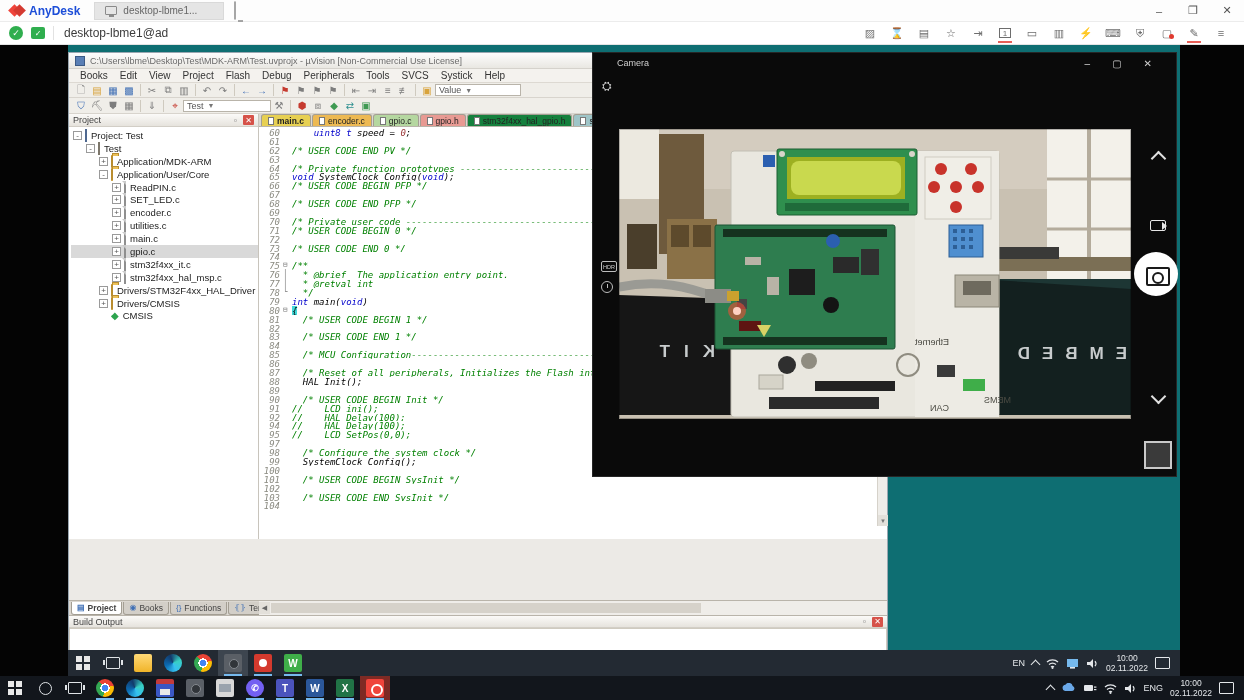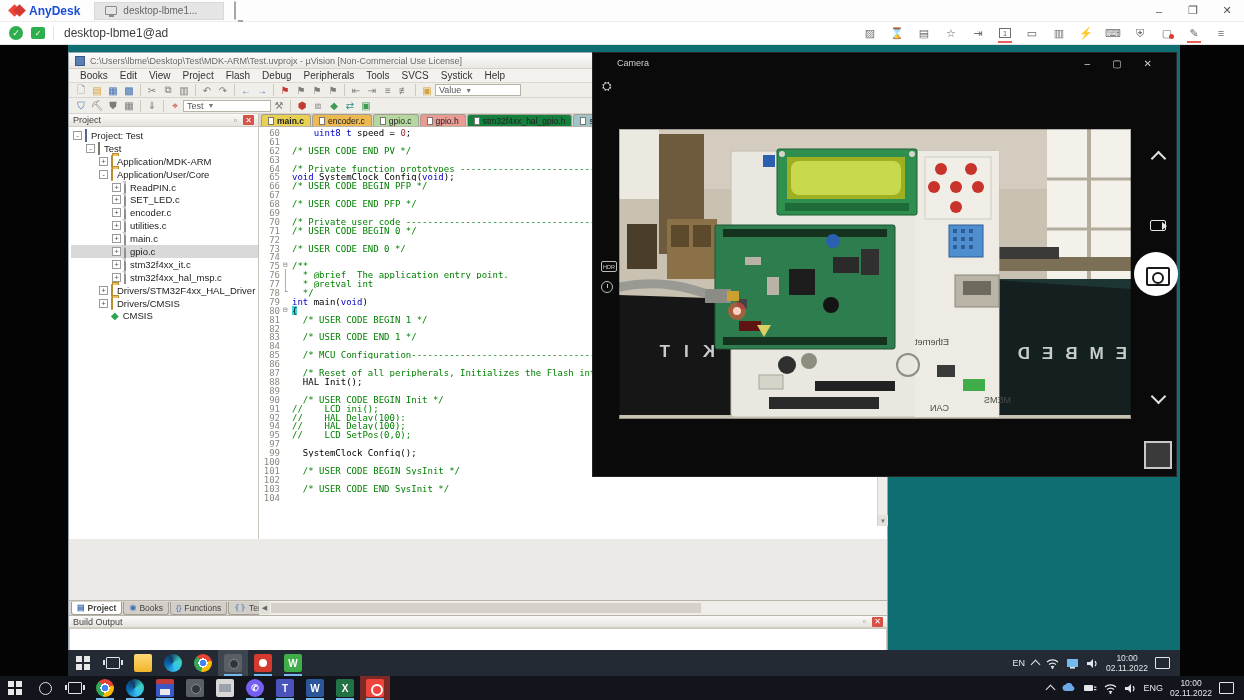--- a/index.html
+++ b/index.html
@@ -93,21 +93,21 @@
 
   #editor { position:absolute; left:190px; top:0; width:628px; height:425px; background:#fff; }
   #editor-tabs { height:13px; display:flex; align-items:flex-end; gap:1px; background:#dcd8d1;
                  padding:1px 2px 0 2px; border-bottom:1px solid #b9b4aa; overflow:hidden; }
   .etab { height:12px; display:flex; align-items:center; gap:3px; padding:0 6px;
           border:1px solid #a39e93; border-bottom:none; border-radius:3px 3px 0 0;
           font-size:8.5px; color:#222; white-space:nowrap; }
   .etab .fico { width:6px; height:8px; background:#fff; border:1px solid #777; }
   .etab.active { font-weight:bold; }
   #code-wrap { position:absolute; left:0; top:13px; width:618px; height:399px; overflow:hidden; background:#fff; }
-  #code-lines { font-family:"DejaVu Sans Mono", monospace; font-size:9px; padding-top:1px; }
+  #code-lines { font-family:"DejaVu Sans Mono", monospace; font-size:9px; padding-top:1px;font-style:italic; }
   .cl { height:8.9px; display:flex; white-space:pre; }
   .cl .ln { width:24px; text-align:right; color:#8a8a80; flex:none; padding-right:3px; }
   .cl .fold { width:9px; flex:none; color:#777; font-size:7.5px; line-height:8.5px; }
   .cl .src { flex:1; overflow:hidden; }
   .sp { color:#000; } .sk { color:#0000cc; } .sc { color:#008000; } .sd { color:#993333; }
   .sx { background:#43d9d9; color:#000; }
   #v-scroll { position:absolute; right:0; top:13px; width:10px; height:399px; background:#efede9;
               border-left:1px solid #d6d2ca; }
   #v-scroll .thumb { position:absolute; left:1px; top:14px; width:8px; height:60px; background:#cdc9c0; }
   .scr-arr { position:absolute; left:0; width:10px; height:11px; font-size:6px; color:#777;
@@ -491,20 +491,21 @@
               <div class="cl"><span class="ln">86</span><span class="fold"></span><span class="src"></span></div>
               <div class="cl"><span class="ln">87</span><span class="fold"></span><span class="src"><span class="sp">  </span><span class="sc">/* Reset of all peripherals, Initializes the Flash interface and the Systick. */</span></span></div>
               <div class="cl"><span class="ln">88</span><span class="fold"></span><span class="src"><span class="sp">  HAL_Init();</span></span></div>
               <div class="cl"><span class="ln">89</span><span class="fold"></span><span class="src"></span></div>
               <div class="cl"><span class="ln">90</span><span class="fold"></span><span class="src"><span class="sp">  </span><span class="sc">/* USER CODE BEGIN Init */</span></span></div>
               <div class="cl"><span class="ln">91</span><span class="fold"></span><span class="src"><span class="sc">//    LCD_ini();</span></span></div>
               <div class="cl"><span class="ln">92</span><span class="fold"></span><span class="src"><span class="sc">//    HAL_Delay(100);</span></span></div>
               <div class="cl"><span class="ln">94</span><span class="fold"></span><span class="src"><span class="sc">//    HAL_Delay(100);</span></span></div>
               <div class="cl"><span class="ln">95</span><span class="fold"></span><span class="src"><span class="sc">//    LCD_SetPos(0,0);</span></span></div>
               <div class="cl"><span class="ln">97</span><span class="fold"></span><span class="src"></span></div>
+              <div class="cl"><span class="ln">98</span><span class="fold"></span><span class="src"><span class="sp">  </span><span class="sc">/* Configure the system clock */</span></span></div>
               <div class="cl"><span class="ln">99</span><span class="fold"></span><span class="src"><span class="sp">  SystemClock_Config();</span></span></div>
               <div class="cl"><span class="ln">100</span><span class="fold"></span><span class="src"></span></div>
               <div class="cl"><span class="ln">101</span><span class="fold"></span><span class="src"><span class="sp">  </span><span class="sc">/* USER CODE BEGIN SysInit */</span></span></div>
               <div class="cl"><span class="ln">102</span><span class="fold"></span><span class="src"></span></div>
               <div class="cl"><span class="ln">103</span><span class="fold"></span><span class="src"><span class="sp">  </span><span class="sc">/* USER CODE END SysInit */</span></span></div>
               <div class="cl"><span class="ln">104</span><span class="fold"></span><span class="src"></span></div>
             </div>
         </div>
         <div id="v-scroll">
           <span class="scr-arr" style="top:0">▲</span>

